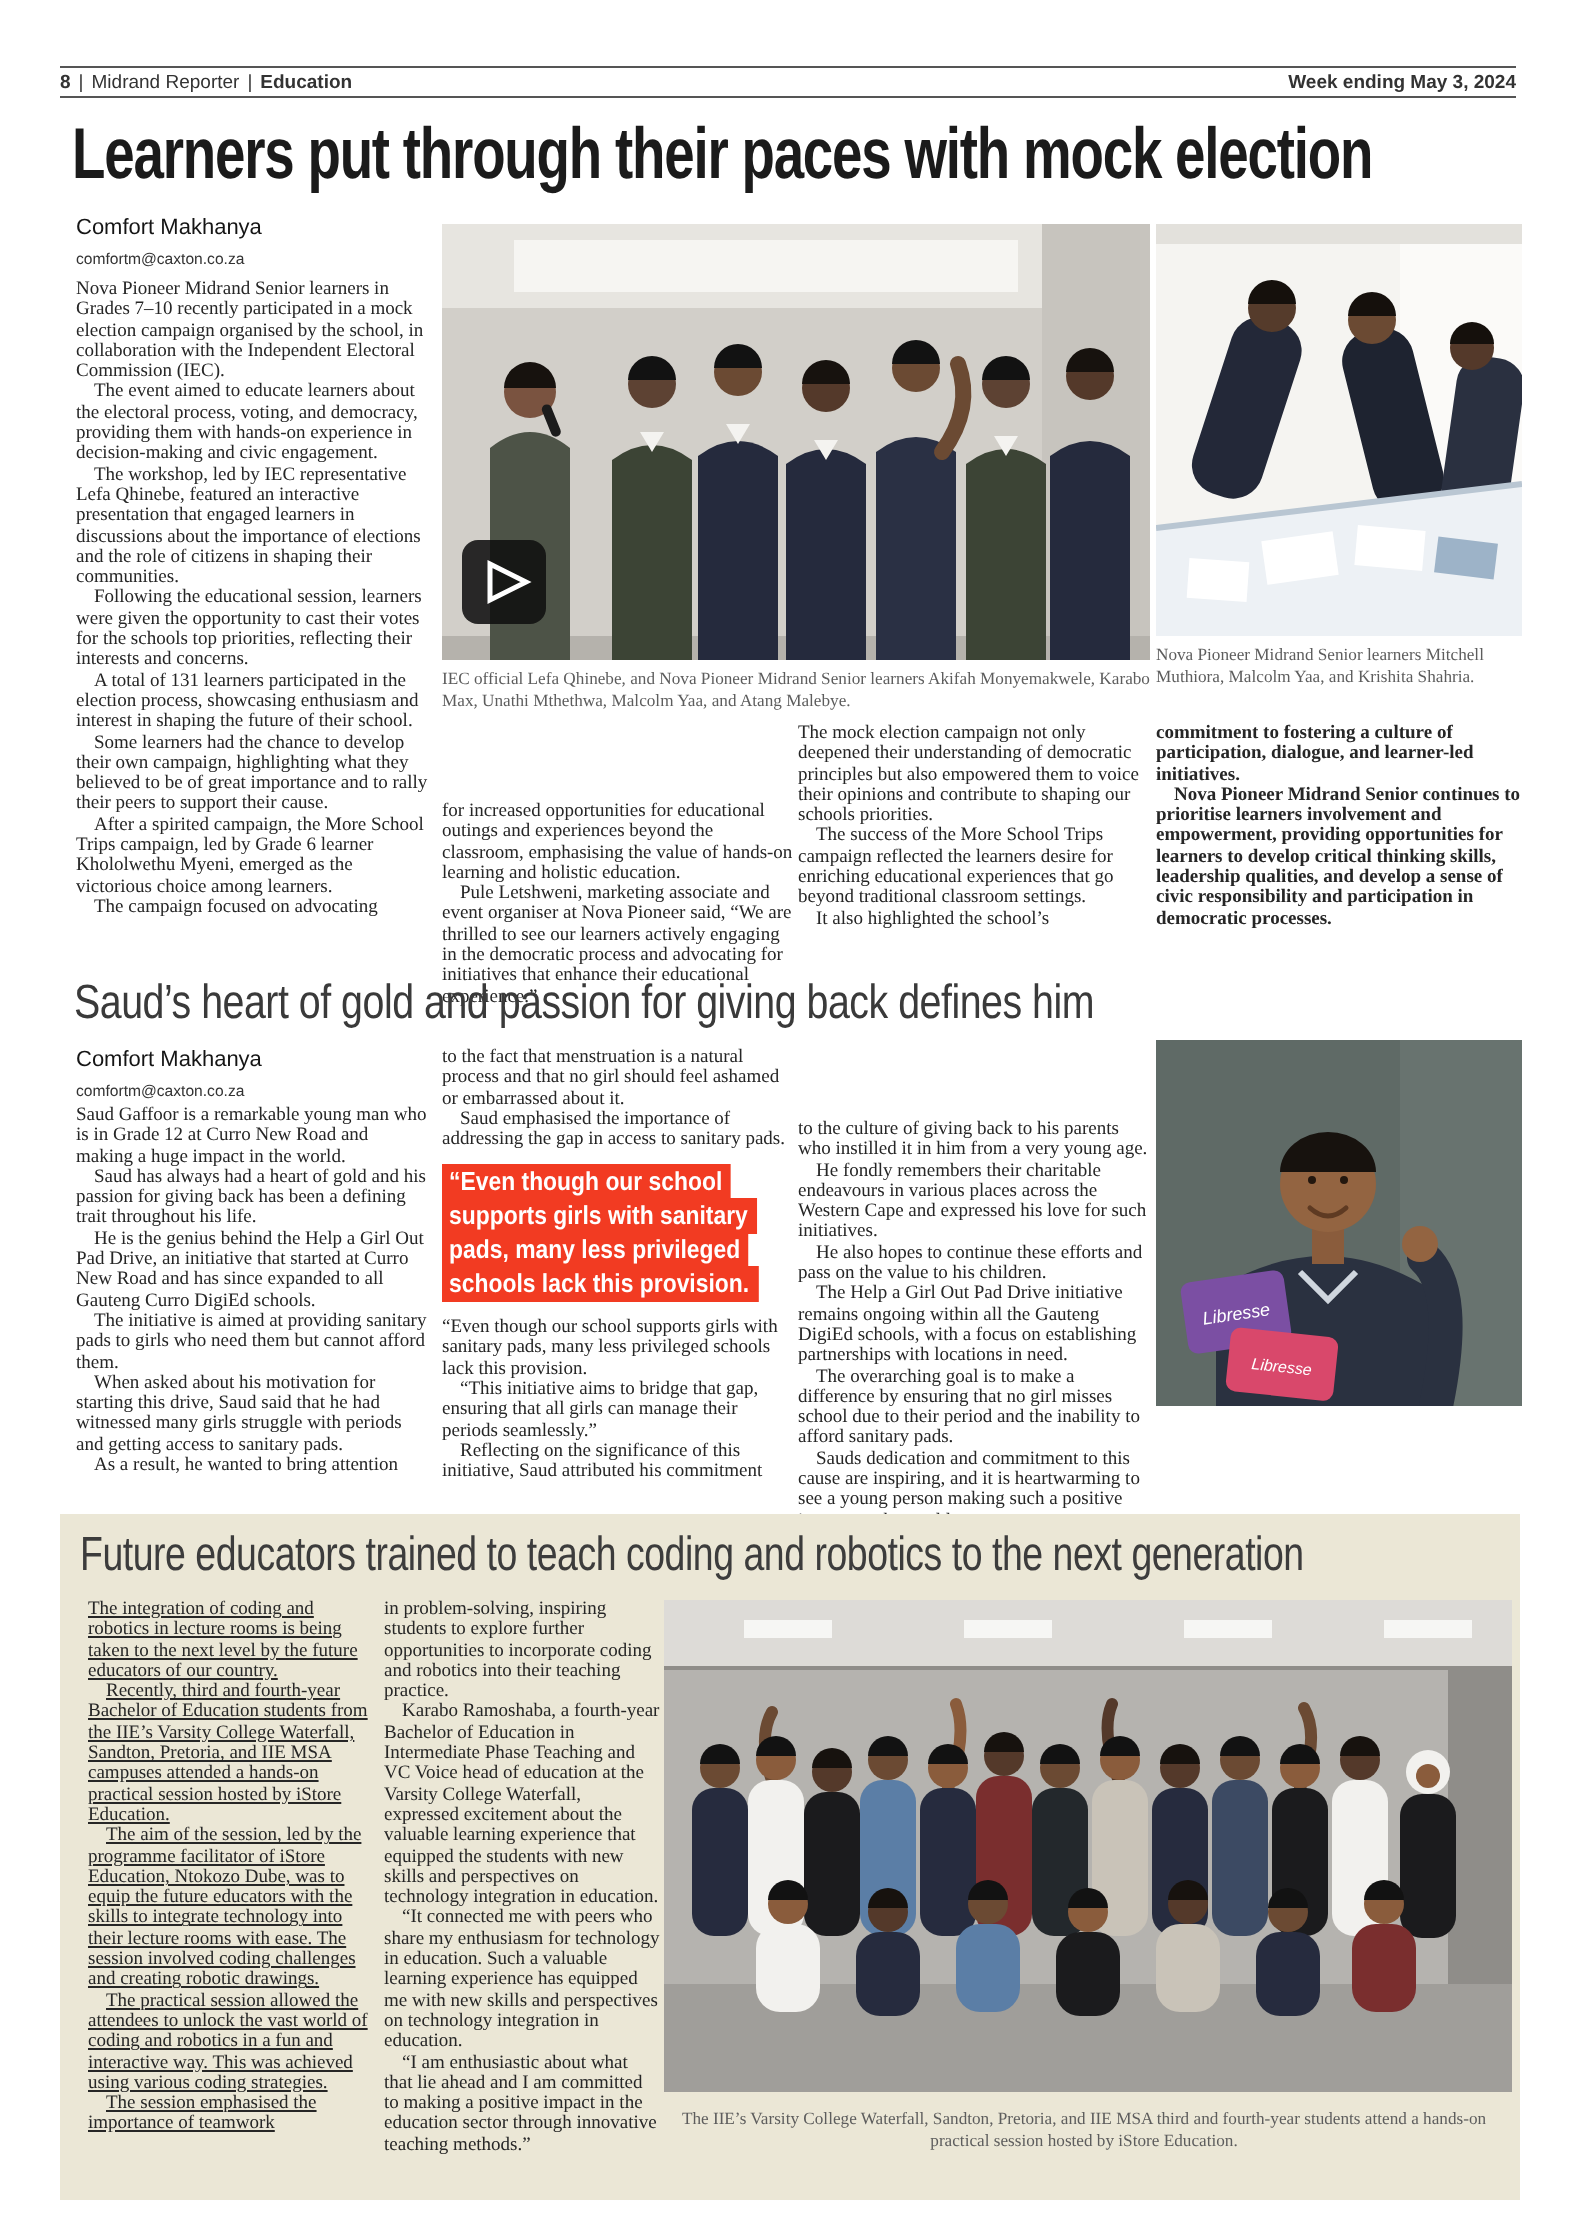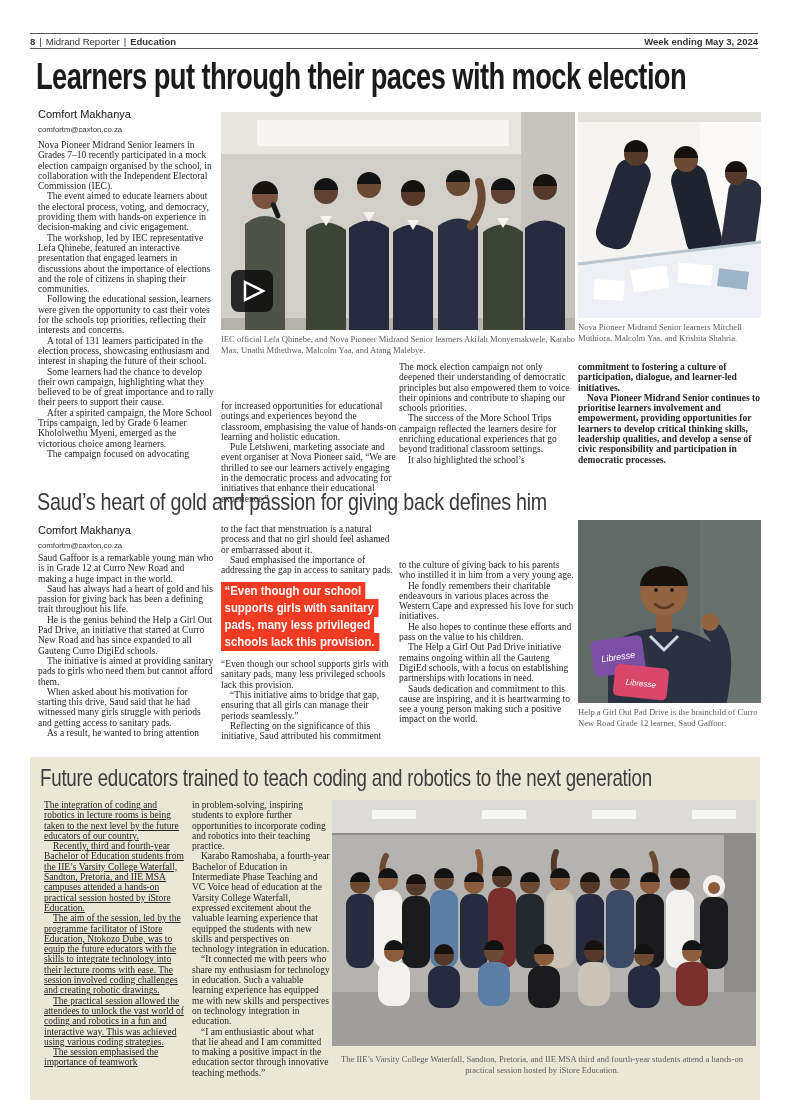--- a/index.html
+++ b/index.html
@@ -189,20 +189,21 @@
         <p>“This initiative aims to bridge that gap, ensuring that all girls can manage their periods seamlessly.”</p>
         <p>Reflecting on the significance of this initiative, Saud attributed his commitment</p>
       </div>
   </div>
 
   <div class="col plist" style="left:399px; top:524px; width:177px; height:231px;margin-top:36px;">
       <p>to the culture of giving back to his parents who instilled it in him from a very young age.</p>
       <p>He fondly remembers their charitable endeavours in various places across the Western Cape and expressed his love for such initiatives.</p>
       <p>He also hopes to continue these efforts and pass on the value to his children.</p>
       <p>The Help a Girl Out Pad Drive initiative remains ongoing within all the Gauteng DigiEd schools, with a focus on establishing partnerships with locations in need.</p>
+      <p>The overarching goal is to make a difference by ensuring that no girl misses school due to their period and the inability to afford sanitary pads.</p>
       <p>Sauds dedication and commitment to this cause are inspiring, and it is heartwarming to see a young person making such a positive impact on the world.</p>
     </div>
 
   <figure style="left:578px; top:520px; width:183px;">
     <svg viewBox="0 0 183 183" role="img">
       <rect width="183" height="183" fill="#5f6a66"></rect>
       <rect x="122" width="61" height="183" fill="#68736f"></rect>
       <path d="M30 183 v-58 q54 -34 108 0 v58 z" fill="#2a3140"></path>
       <rect x="78" y="94" width="16" height="18" fill="#8a5c3c"></rect>
       <path d="M72 116 l14 14 14 -14" stroke="#cfd6de" stroke-width="3" fill="none"></path>
@@ -215,21 +216,20 @@
       <circle cx="132" cy="102" r="9" fill="#936441"></circle>
       <g transform="rotate(-8 40 136)">
         <rect x="14" y="118" width="52" height="36" rx="5" fill="#7b4fa3"></rect>
         <text x="40" y="140" font-size="9" fill="#ffffff" text-anchor="middle" font-family="Liberation Sans, sans-serif" font-style="italic">Libresse</text>
       </g>
       <g transform="rotate(6 62 162)">
         <rect x="36" y="146" width="54" height="32" rx="5" fill="#d9486b"></rect>
         <text x="63" y="166" font-size="8" fill="#ffffff" text-anchor="middle" font-family="Liberation Sans, sans-serif" font-style="italic">Libresse</text>
       </g>
     </svg>
-    <figcaption>Help a Girl Out Pad Drive is the brainchild of Curro New Road Grade 12 learner, Saud Gaffoor.</figcaption>
   </figure>
 
   <div class="a3-box">
     <h2 class="headline2" style="left:10px; top:7px; position:absolute;">Future educators trained to teach coding and robotics to the next generation</h2>
   </div>
 
   <div class="col plist" style="left:44px; top:800px; width:143px; height:292px;text-decoration:underline;">
       <p>The integration of coding and robotics in lecture rooms is being taken to the next level by the future educators of our country.</p>
       <p>Recently, third and fourth-year Bachelor of Education students from the IIE’s Varsity College Waterfall, Sandton, Pretoria, and IIE MSA campuses attended a hands-on practical session hosted by iStore Education.</p>
       <p>The aim of the session, led by the programme facilitator of iStore Education, Ntokozo Dube, was to equip the future educators with the skills to integrate technology into their lecture rooms with ease. The session involved coding challenges and creating robotic drawings.</p>

